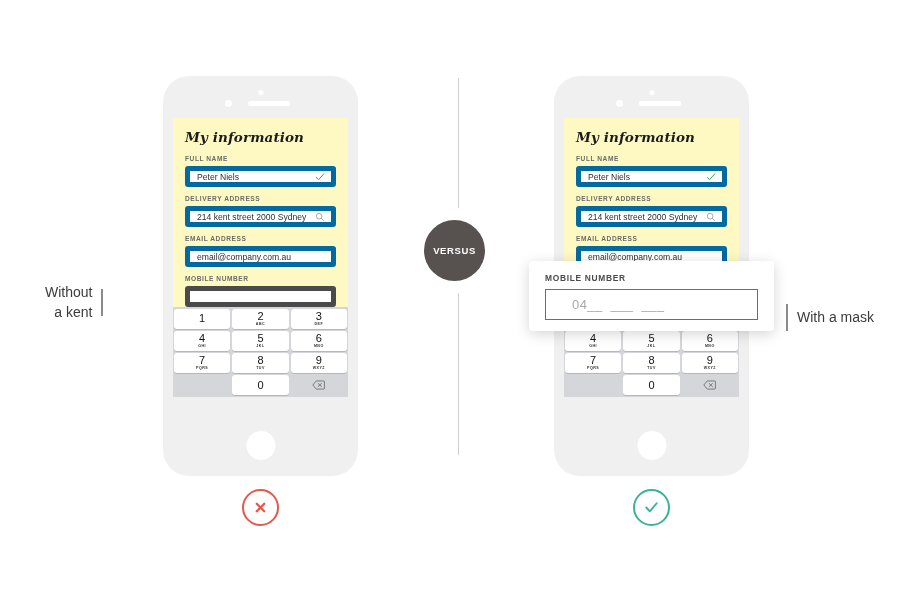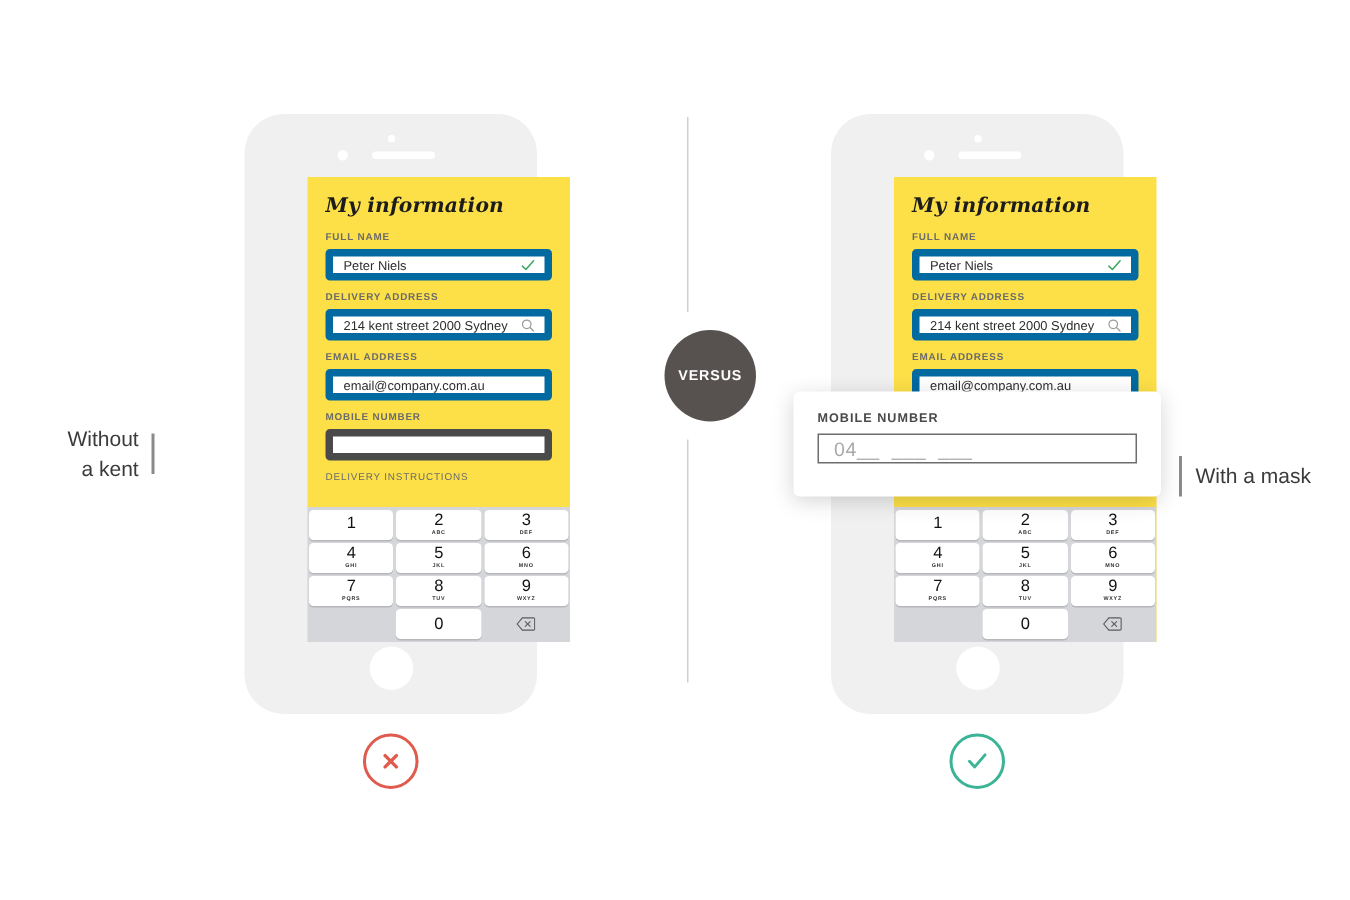--- a/index.html
+++ b/index.html
@@ -41,24 +41,23 @@
     position: absolute; left: 50%; bottom: 16px;
     transform: translateX(-50%);
     width: 29px; height: 29px; border-radius: 50%;
     background: #ffffff;
   }
 
   
   .screen {
     position: absolute;
     left: 10px; top: 42px;
-    width: 175px; height: 310px;
-    background: #fde047;
+    width: 175px; height: 279px;
+    background: #fef9c3;
     overflow: hidden;
-    margin-left: 32px;
   }
   .screen-inner { padding: 11px 12px 0 12px; }
 
   .form-title {
     font-family: "DejaVu Serif", "Liberation Serif", serif;
     font-style: italic;
     font-weight: bold;
     font-size: 13.5px;
     color: #1c1c1c;
     letter-spacing: .1px;
@@ -132,21 +131,21 @@
   .divider {
     position: absolute;
     left: 458px;
     width: 1px;
     background: #cfcfcf;
   }
   .divider-top    { top: 78px;  height: 130px; }
   .divider-bottom { top: 293px; height: 162px; }
   .versus {
     position: absolute;
-    left: 443px; top: 220px;
+    left: 424px; top: 220px;
     width: 61px; height: 61px;
     border-radius: 50%;
     background: #575250;
     display: flex; align-items: center; justify-content: center;
   }
   .versus span {
     color: #ffffff;
     font-size: 9.5px;
     font-weight: bold;
     letter-spacing: .6px;
@@ -181,24 +180,24 @@
     box-shadow: 0 3px 14px rgba(0,0,0,.17);
     padding: 12px 16px;
   }
   .callout .field-label {
     font-size: 8.4px;
     letter-spacing: .7px;
     color: #4a4a4a;
     margin-bottom: 6px;
   }
   .callout .input-box {
-    height: 20px;
+    height: 31px;
     border: 1.3px solid #6d6d6d;
     border-radius: 0;
-    padding: 0 10px;
+    padding: 0 26px;
   }
   .mask-text {
     font-size: 13px;
     color: #a9a9a9;
     letter-spacing: .4px;
     white-space: pre;
   }
 
   
   .verdict {

